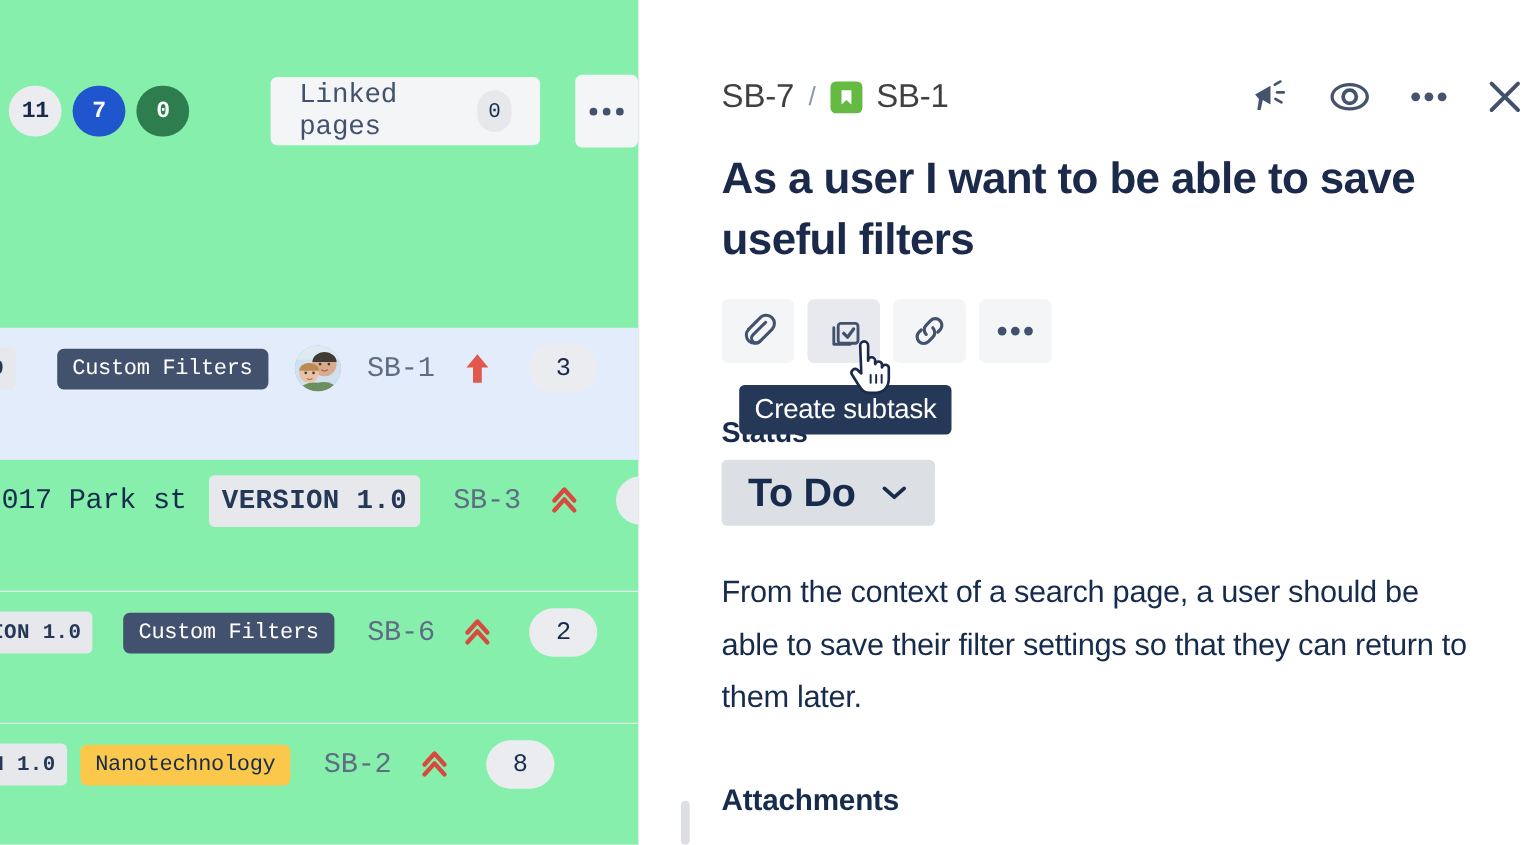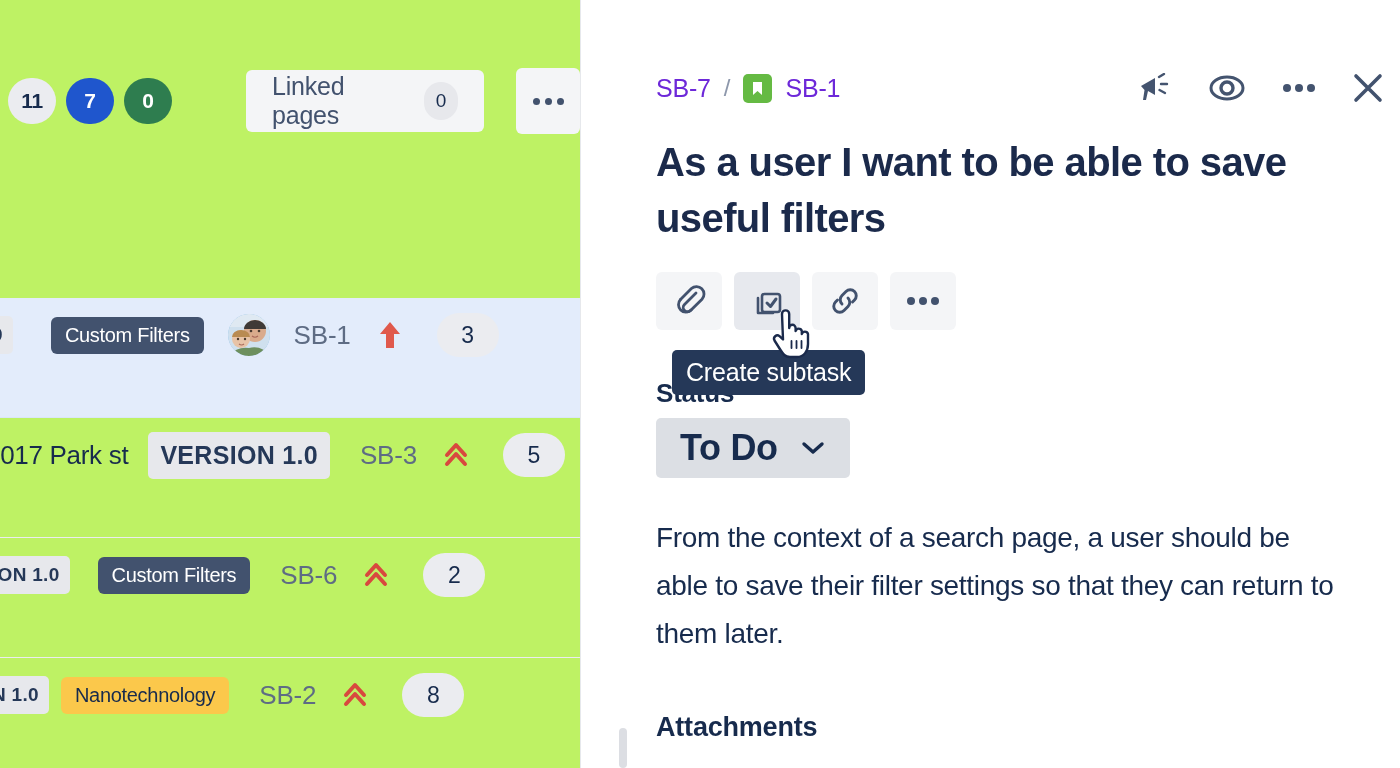--- a/index.html
+++ b/index.html
@@ -9,23 +9,24 @@
     font-family: "Liberation Sans", "DejaVu Sans", sans-serif;
     color: #172b4d;
     overflow: hidden;
   }
   .screen { position: relative; width: 1400px; height: 768px; }
 
   
   .left-panel {
     position: absolute; left: 0; top: 0;
     width: 581px; height: 768px;
-    background: #bef264;
+    background: #86efac;
     border-right: 1px solid #e6e8ec;
     overflow: hidden;
+    font-family: Liberation Mono, monospace;
   }
   .toolbar {
     position: absolute; left: 0; top: 68px;
     display: flex; align-items: center; gap: 10px;
   }
   .count-badge {
     min-width: 48px; height: 46px;
     border-radius: 23px;
     display: flex; align-items: center; justify-content: center;
     font-size: 21px; font-weight: 700; letter-spacing: -0.3px;
@@ -127,21 +128,21 @@
     position: absolute; left: 640px; top: 0;
     width: 760px; height: 768px;
     background: #ffffff;
   }
   .rp-header {
     position: absolute; left: 16px; top: 66px;
     width: 728px; height: 44px;
     display: flex; align-items: center;
   }
   .breadcrumb { display: flex; align-items: center; gap: 13px; }
-  .bc-link { font-size: 25px; color: #6d28d9; letter-spacing: -0.2px; }
+  .bc-link { font-size: 30px; color: #404040; letter-spacing: -0.2px; }
   .bc-sep { font-size: 24px; color: #8d97ab; }
   .story-icon {
     width: 29px; height: 29px; border-radius: 5px;
     background: #65ba43;
     display: flex; align-items: center; justify-content: center;
   }
   .story-icon svg { width: 17px; height: 17px; display: block; }
   .hdr-actions {
     margin-left: auto; display: flex; align-items: center; gap: 36px;
     color: #44546f;

